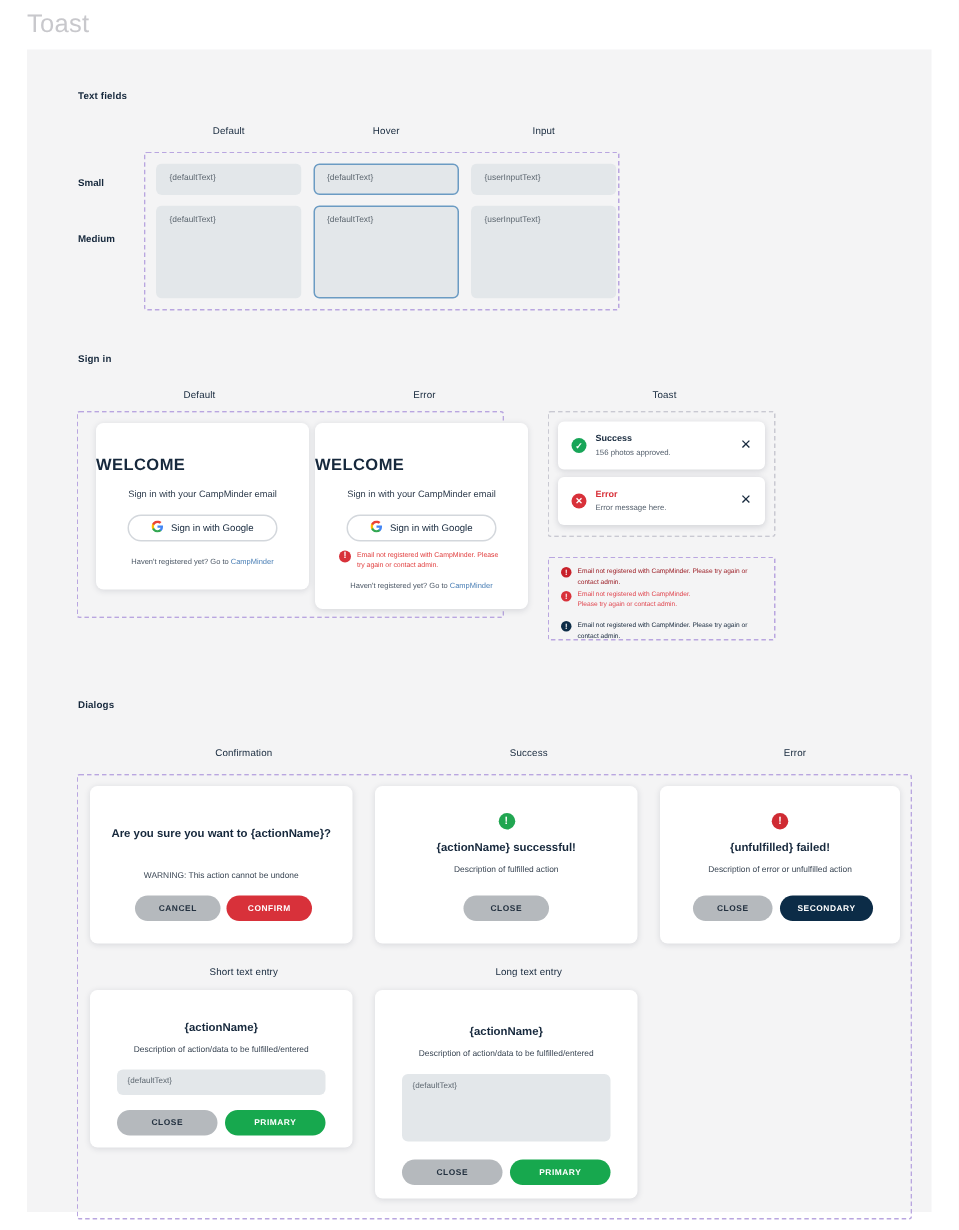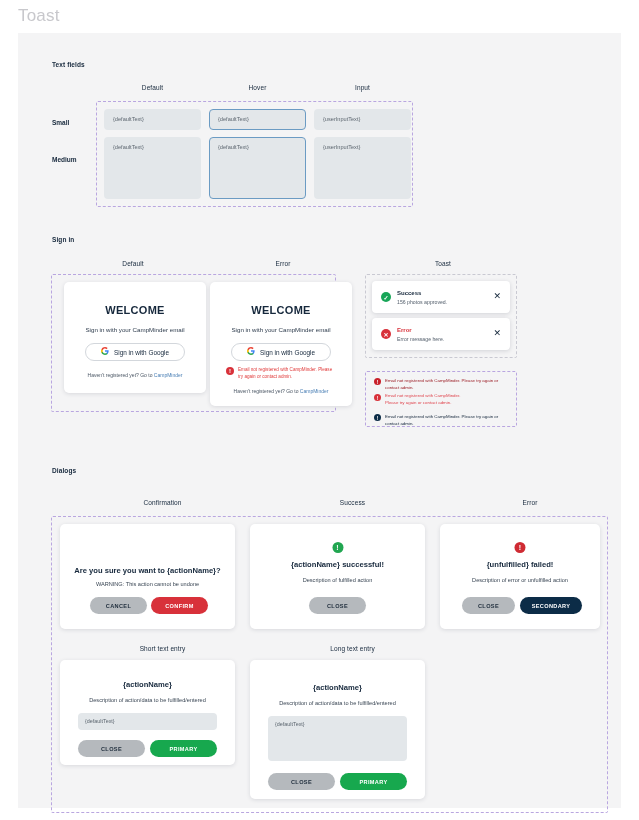--- a/index.html
+++ b/index.html
@@ -43,21 +43,21 @@
     border: 1px solid transparent;
   }
   .tf.hover { background: #e3e7ea; border: 1px solid #6b9bc3; }
 
   
   .card {
     position: absolute; background: #ffffff; border-radius: 5px;
     box-shadow: 0 1px 4px rgba(30,40,60,.13);
   }
   .welcome {
-    position: absolute; width: 100%; text-align: center;
+    position: absolute; width: 100%; text-align: left;
     font-size: 11px; font-weight: bold; color: #16283c; letter-spacing: .3px;
   }
   .sub {
     position: absolute; width: 100%; text-align: center;
     font-size: 6.2px; color: #2d3b4c;
   }
   .gbtn {
     position: absolute; border: 1px solid #d3d7dc; border-radius: 20px;
     background: #fff; display: flex; align-items: center;
     justify-content: center; gap: 5px;
@@ -228,21 +228,21 @@
 
   <div class="sec-title" style="left:34px;top:434px;">Dialogs</div>
 
   <div class="col-head" style="left:52px;top:466px;width:185px;">Confirmation</div>
   <div class="col-head" style="left:242px;top:466px;width:185px;">Success</div>
   <div class="col-head" style="left:432px;top:466px;width:160px;">Error</div>
 
   <div class="dashed" style="left:33px;top:483px;width:557px;height:297px;"></div>
 
   <div class="card" style="left:42px;top:491px;width:175px;height:105px;">
-    <div class="dlg-title" style="top:42px;padding:0 12px;">Are you sure you want to {actionName}?</div>
+    <div class="dlg-title" style="top:27px;padding:0 12px;">Are you sure you want to {actionName}?</div>
     <div class="dlg-desc" style="top:57px;">WARNING: This action cannot be undone</div>
     <div class="btn gray" style="left:30px;top:73px;width:57px;height:17px;">CANCEL</div>
     <div class="btn red" style="left:91px;top:73px;width:57px;height:17px;">CONFIRM</div>
   </div>
 
   <div class="card" style="left:232px;top:491px;width:175px;height:105px;">
     <div class="badge" style="top:18px;background:#21a651;">!</div>
     <div class="dlg-title" style="top:36px;">{actionName} successful!</div>
     <div class="dlg-desc" style="top:53px;">Description of fulfilled action</div>
     <div class="btn gray" style="left:59px;top:73px;width:57px;height:17px;">CLOSE</div>

